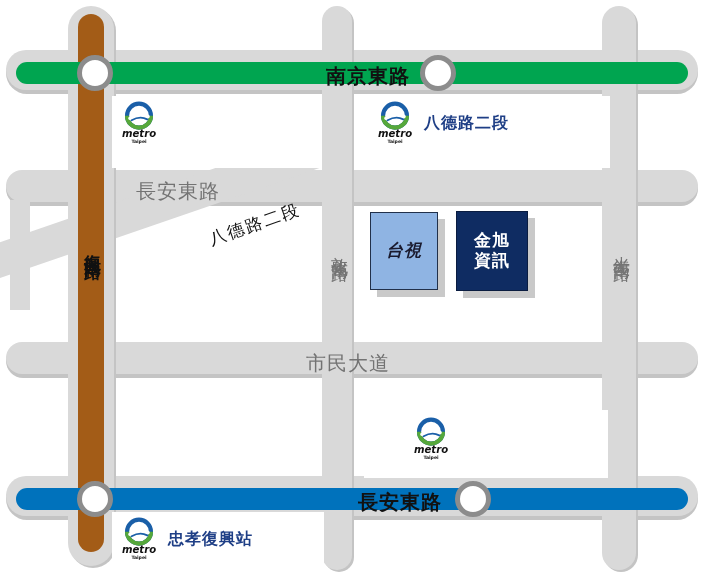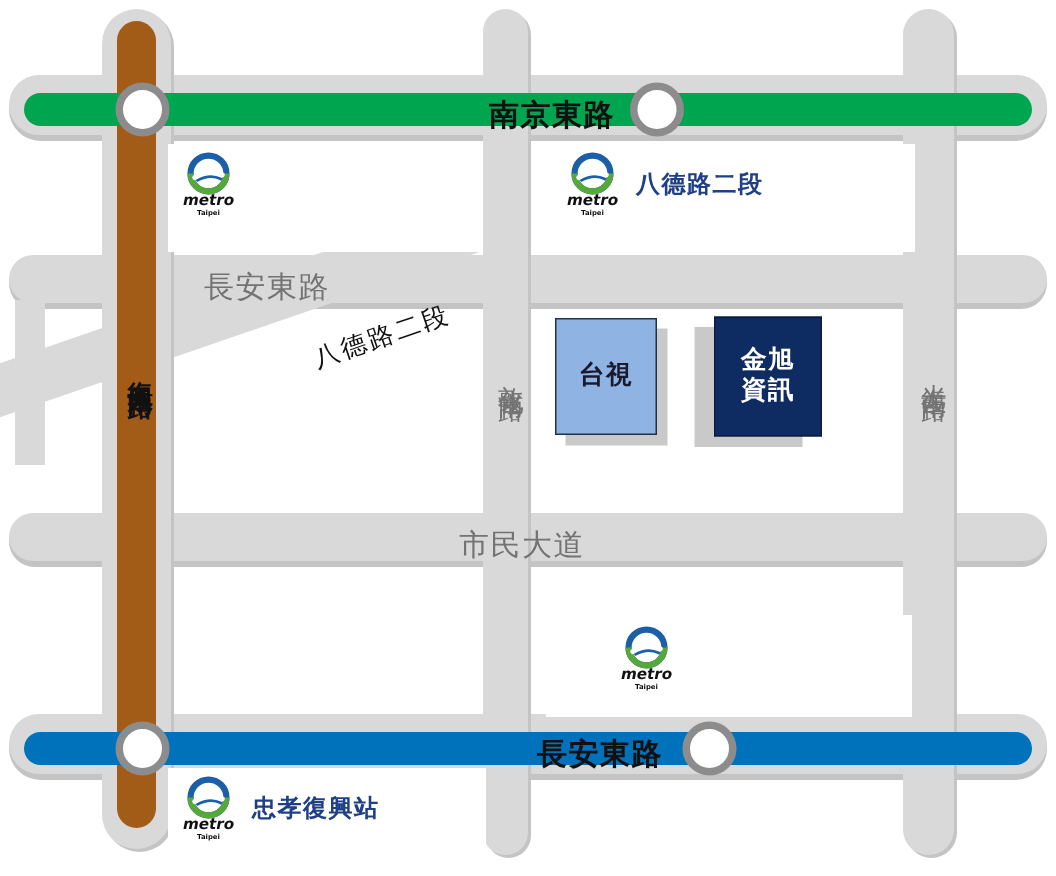--- a/index.html
+++ b/index.html
@@ -33,22 +33,22 @@
   
   .callout{position:absolute;display:flex;align-items:center;background:#ffffff;padding:2px 6px 2px 2px;}
   .logo{position:relative;width:46px;height:46px;flex:0 0 46px;}
   .logo svg{display:block;}
   .st-name{font-size:16px;font-weight:bold;color:#1f3f86;margin-left:6px;white-space:nowrap;letter-spacing:1px;}
 
   
   .bldg{position:absolute;box-sizing:border-box;display:flex;align-items:center;justify-content:center;
         text-align:center;font-weight:bold;font-size:17px;line-height:1.15;letter-spacing:1px;}
   .bldg-shadow{position:absolute;background:#c9c9c9;}
-  .bldg-tv{background:#8fb4e3;border:1px solid #21304a;color:#1a1a2e;}
-  .bldg-jx{background:#0f2c62;border:1px solid #0a1c40;color:#ffffff;margin-left:20px;}
+  .bldg-tv{background:#8fb4e3;border:1px solid #21304a;color:#1a1a2e;font-style:italic;}
+  .bldg-jx{background:#0f2c62;border:1px solid #0a1c40;color:#ffffff;}
 </style>
 </head>
 <body>
 
 <div id="map">
 
   <div class="road rd-round shadow" style="left:6px;top:52px;width:692px;height:42px;"></div>
   <div class="road rd-round" style="left:6px;top:50px;width:692px;height:40px;"></div>
 
   <div class="road rd-round shadow" style="left:6px;top:172px;width:692px;height:34px;"></div>

